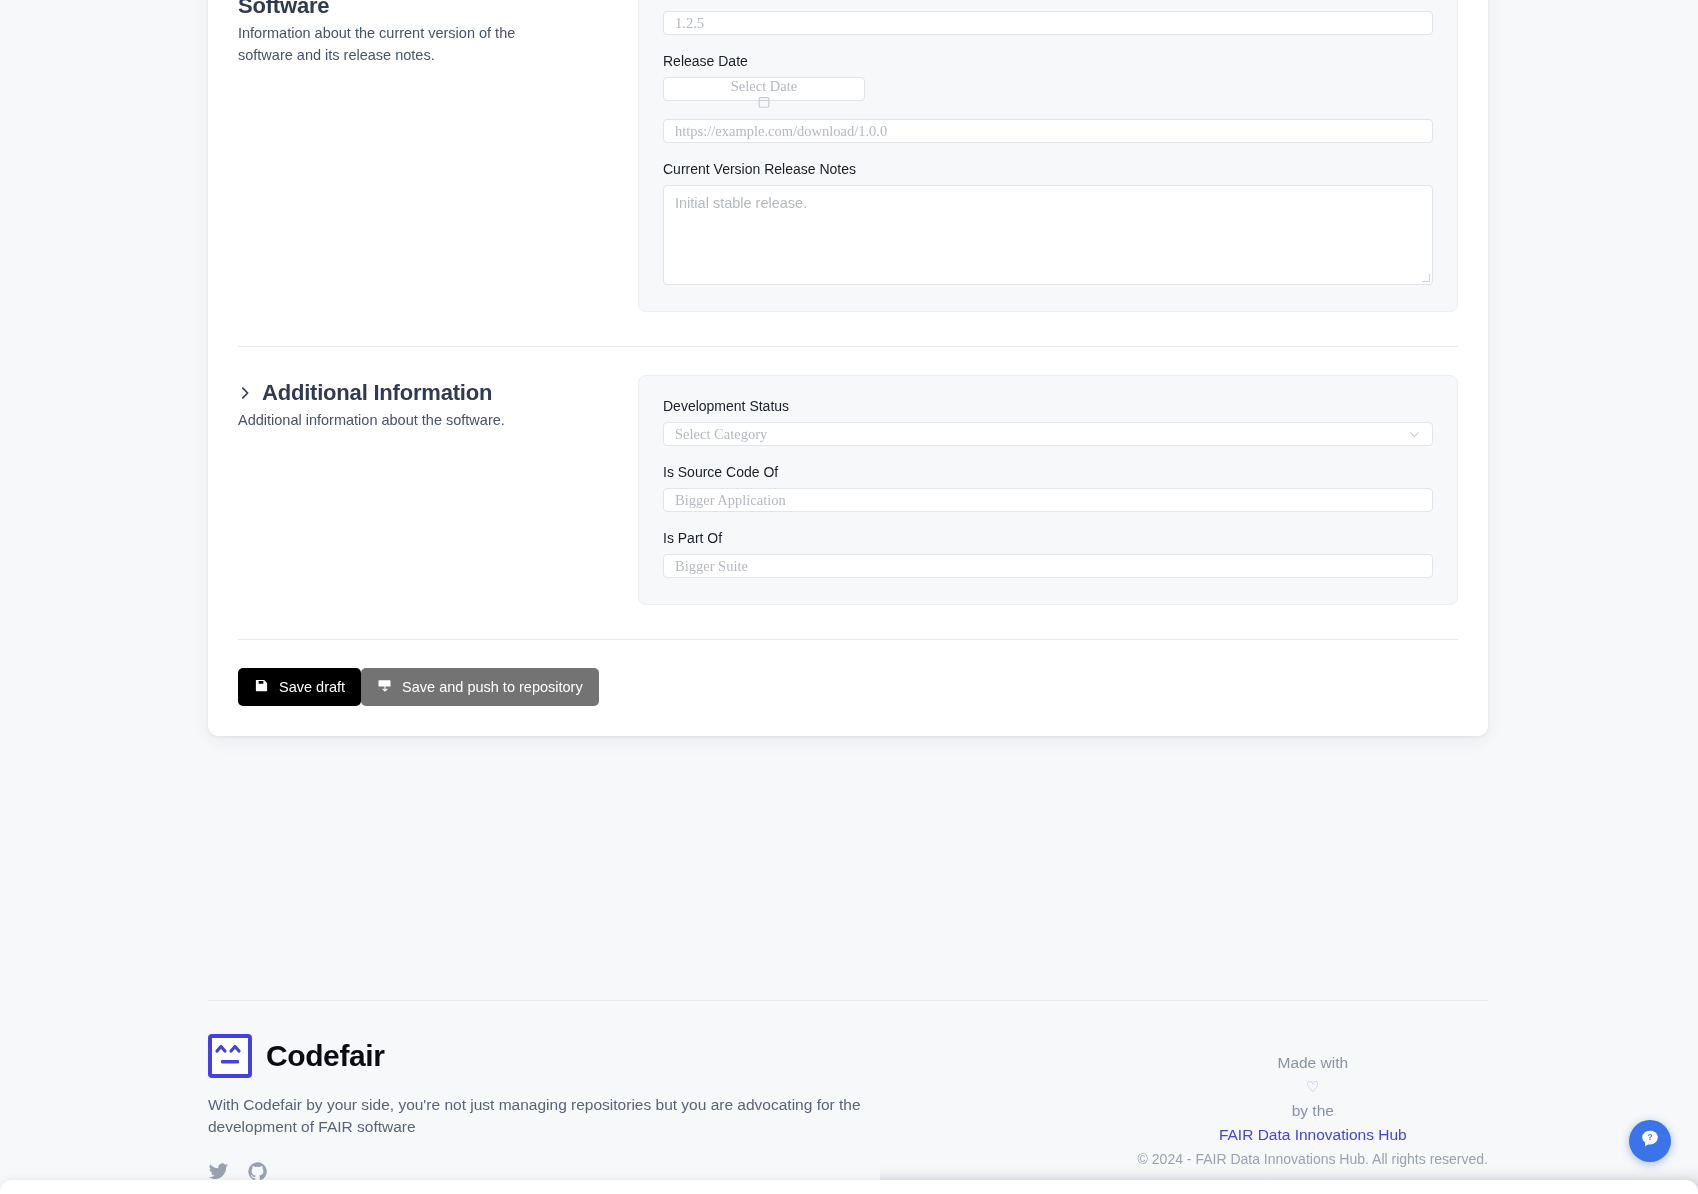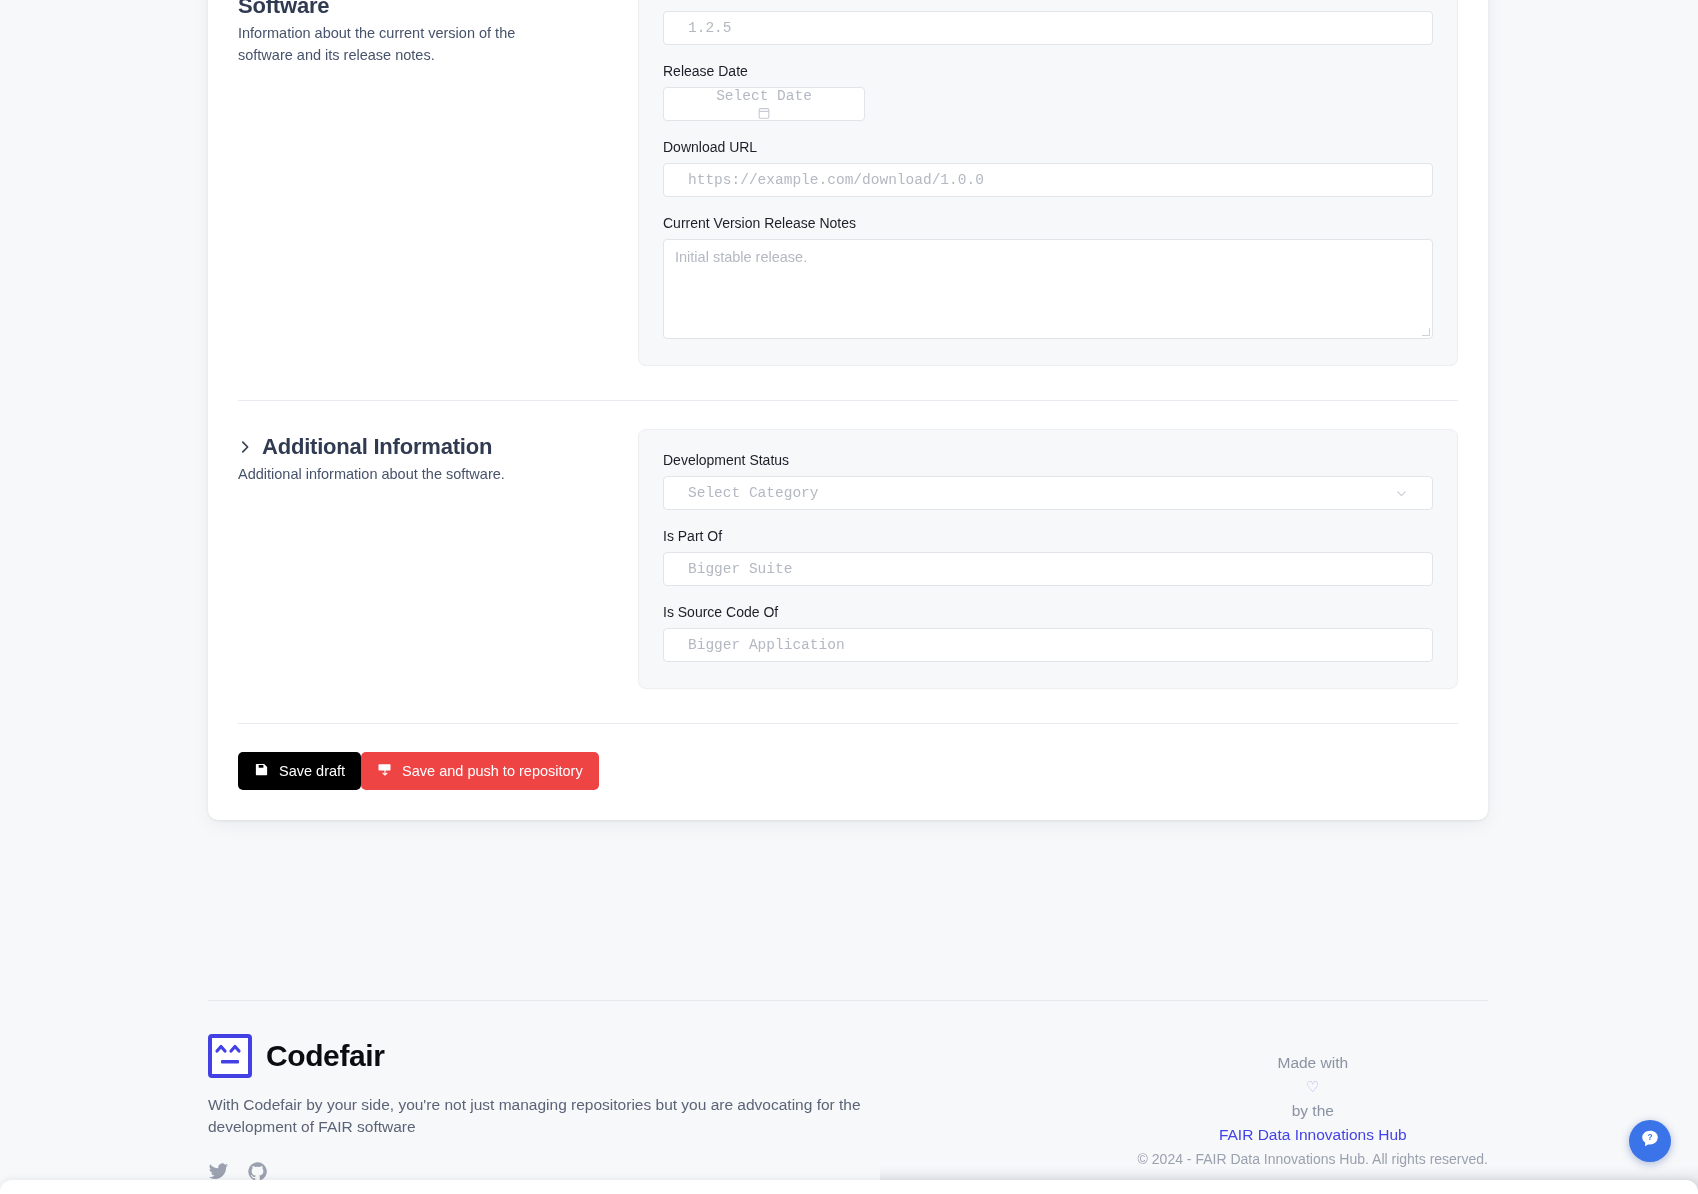--- a/index.html
+++ b/index.html
@@ -58,29 +58,29 @@
   }
 
   .field { margin-bottom: 18px; }
   .field:last-child { margin-bottom: 0; }
   .field-label {
     display: block;
     font-size: 14px; color: #1b1f28;
     margin-bottom: 8px;
   }
   .input {
-    width: 100%; height: 34px;
+    width: 100%; height: 24px;
     background: #fff;
     border: 1px solid #e2e4ea;
     border-radius: 4px;
     font-size: 14.5px;
     color: #b4b8c2;
-    padding: 0 24px;
+    padding: 0 11px;
     display: flex; align-items: center;
-    font-family: Liberation Mono, monospace;
+    font-family: Liberation Serif, serif;
   }
   .input.narrow { width: 202px; justify-content: space-between; flex-direction: column; }
   .input .ph { color: #b4b8c2; }
   .input .suffix-icon { color: #c7cad2; display: flex; align-items: center; }
   .textarea {
     width: 100%; height: 100px;
     background: #fff;
     border: 1px solid #e2e4ea;
     border-radius: 4px;
     font-size: 14.5px; color: #b4b8c2;
@@ -105,21 +105,21 @@
     height: 38px;
     border-radius: 5px;
     font-size: 14.5px; font-weight: 400;
     color: #fff;
     padding: 0 16px;
     border: none;
     cursor: pointer;
     font-family: "Liberation Sans", sans-serif;
   }
   .btn-dark { background: #000000; }
-  .btn-push { background: #ef4444; }
+  .btn-push { background: #737373; }
   .btn svg { flex: none; }
 
   
   .footer-divider {
     position: absolute;
     left: 208px; top: 1000px; width: 1280px;
     border-top: 1px solid #e6e8ec;
   }
   .footer {
     position: absolute;
@@ -214,21 +214,20 @@
             <span class="suffix-icon">
               <svg width="14" height="14" viewBox="0 0 16 16" fill="none" stroke="currentColor" stroke-width="1.3">
                 <rect x="2.5" y="3" width="11" height="11" rx="1.3"></rect>
                 <line x1="2.5" y1="6.2" x2="13.5" y2="6.2"></line>
               </svg>
             </span>
           </div>
         </div>
 
         <div class="field">
-          <label class="field-label">Download URL</label>
           <div class="input">
             <span class="ph">https://example.com/download/1.0.0</span>
           </div>
         </div>
 
         <div class="field">
           <label class="field-label">Current Version Release Notes</label>
           <div class="textarea">
             <span class="ph">Initial stable release.</span>
             <span class="resize"></span>
@@ -259,30 +258,30 @@
             <span class="ph">Select Category</span>
             <span class="suffix-icon">
               <svg width="13" height="13" viewBox="0 0 16 16" fill="none" stroke="currentColor" stroke-width="1.4" stroke-linecap="round" stroke-linejoin="round">
                 <polyline points="3.5,6 8,10.5 12.5,6"></polyline>
               </svg>
             </span>
           </div>
         </div>
 
         <div class="field">
+          <label class="field-label">Is Source Code Of</label>
+          <div class="input">
+            <span class="ph">Bigger Application</span>
+          </div>
+        </div>
+
+        <div class="field">
           <label class="field-label">Is Part Of</label>
           <div class="input">
             <span class="ph">Bigger Suite</span>
-          </div>
-        </div>
-
-        <div class="field">
-          <label class="field-label">Is Source Code Of</label>
-          <div class="input">
-            <span class="ph">Bigger Application</span>
           </div>
         </div>
 
       </div>
     </div>
 
     <div class="actions">
       <button class="btn btn-dark">
         <span>
           <svg width="15" height="15" viewBox="0 0 16 16" fill="currentColor">

